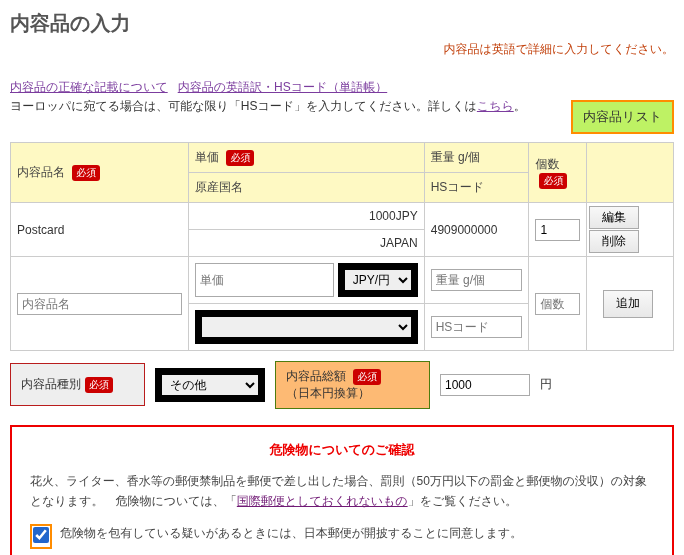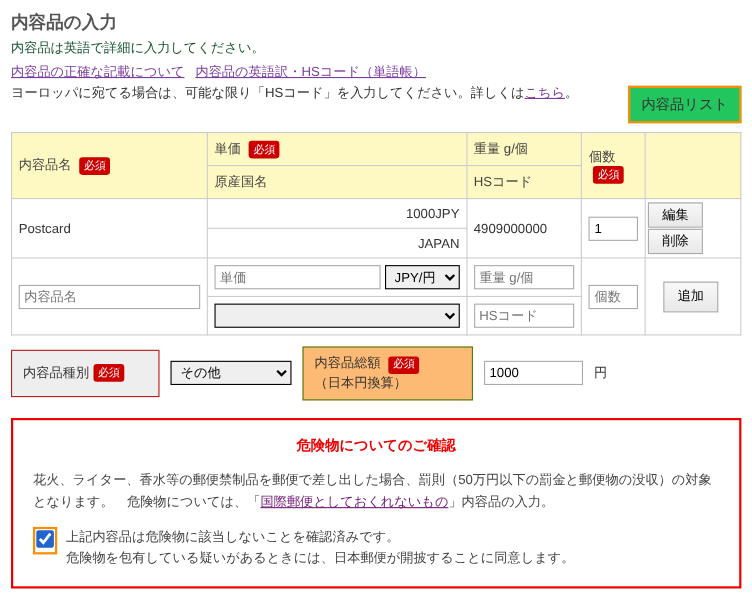--- a/index.html
+++ b/index.html
@@ -1,36 +1,36 @@
 <!DOCTYPE html>
 <html><head>
   <meta charset="utf-8">
   <style>
     * { box-sizing: border-box; margin: 0; padding: 0; }
     body { font-family: "Meiryo", "MS PGothic", sans-serif; font-size: 12px; color: #333; background: #fff; width: 684px; padding: 10px; }
-    .title { font-size: 16px; font-weight: bold; color: #555; margin-bottom: 4px; }
-    .subtitle { font-size: 12px; color: #14532d; margin-bottom: 4px; }
+    .title { font-size: 20px; font-weight: bold; color: #555; margin-bottom: 4px; }
+    .subtitle { font-size: 12px; color: #c2410c; margin-bottom: 20px; text-align: right; }
     a { color: #7b3c9e; text-decoration: underline; }
     .header-row { display: flex; justify-content: space-between; align-items: flex-start; margin-bottom: 8px; }
     .header-text { flex: 1; line-height: 1.6; }
-    .btn-outline { border: 2px solid #ff8c00; background: #22c55e; color: #333; padding: 6px 10px; font-size: 13px; cursor: pointer; font-family: inherit; margin-top: 22px; }
+    .btn-outline { border: 2px solid #ff8c00; background: #bef264; color: #333; padding: 6px 10px; font-size: 13px; cursor: pointer; font-family: inherit; margin-top: 22px; }
     .required { background: #c00; color: #fff; font-size: 10px; padding: 1px 4px; border-radius: 3px; margin-left: 4px; display: inline-block; }
     table { border-collapse: collapse; width: 100%; margin-bottom: 10px; }
     th, td { border: 1px solid #ccc; padding: 6px; font-size: 12px; text-align: left; vertical-align: middle; }
     th { background: #fef9c3; font-weight: normal; color: #444; }
     .col-name { width: 170px; }
     .col-price { width: 225px; }
     .col-weight { width: 100px; }
     .col-qty { width: 55px; }
     .col-act { width: 55px; }
     .row-data td { color: #333; }
     .align-right { text-align: right; }
     .btn-gray { background: linear-gradient(#f8f8f8,#e8e8e8); border: 1px solid #aaa; padding: 2px 10px; font-size: 12px; cursor: pointer; font-family: inherit; width: 50px; display: block; margin: 1px 0; }
     input[type=text] { border: 1px solid #aaa; padding: 3px 4px; font-size: 12px; width: 100%; font-family: inherit; }
-    select { border: 1px solid #000000; padding: 2px 4px; font-size: 12px; font-family: inherit; }
+    select { border: 7px solid #000000; padding: 2px 4px; font-size: 12px; font-family: inherit; }
     .input-price-wrap { display: flex; gap: 4px; }
     .input-price-wrap input { flex: 1; }
     .summary { display: flex; gap: 10px; align-items: center; margin-bottom: 16px; }
     .summary-label { background: #eee; border: 1px solid #b91c1c; padding: 12px 10px; display: flex; align-items: center; }
     .summary-box1 { width: 135px; }
     .summary-sel { width: 110px; }
     .summary-box2 { background: #fdba74; border: 1px solid #4d7c0f; padding: 6px 10px; width: 155px; line-height: 1.4; }
     .summary-val input { width: 90px; }
     .hazmat { border: 2px solid #e00; padding: 14px 18px 16px; margin-bottom: 18px; }
     .hazmat-title { color: #e00; text-align: center; font-weight: bold; font-size: 13px; margin-bottom: 12px; }
@@ -126,26 +126,25 @@
     <span class="required">必須</span><br>
     <span>（日本円換算）</span>
   </div>
   <div class="summary-val"><input type="text" value="1000" style=""></div>
   <span>円</span>
 </div>
 
 <div class="hazmat">
   <div class="hazmat-title">危険物についてのご確認</div>
   <div class="hazmat-body">
-    <span>花火、ライター、香水等の郵便禁制品を郵便で差し出した場合、罰則（50万円以下の罰金と郵便物の没収）の対象となります。　危険物については、「</span><a href="#" class="hazmat-link">国際郵便としておくれないもの</a><span>」内容品の入力。</span>
+    <span>花火、ライター、香水等の郵便禁制品を郵便で差し出した場合、罰則（50万円以下の罰金と郵便物の没収）の対象となります。　危険物については、「</span><a href="#" class="hazmat-link">国際郵便としておくれないもの</a><span>」をご覧ください。</span>
   </div>
   <div class="hazmat-check">
     <span class="cbwrap"><input type="checkbox" checked="" style=""></span>
     <div class="hazmat-check-text">
-      <div>上記内容品は危険物に該当しないことを確認済みです。</div>
       <div>危険物を包有している疑いがあるときには、日本郵便が開披することに同意します。</div>
     </div>
   </div>
 </div>
 
 <div class="bottom-row">
   
   
   
 </div>

